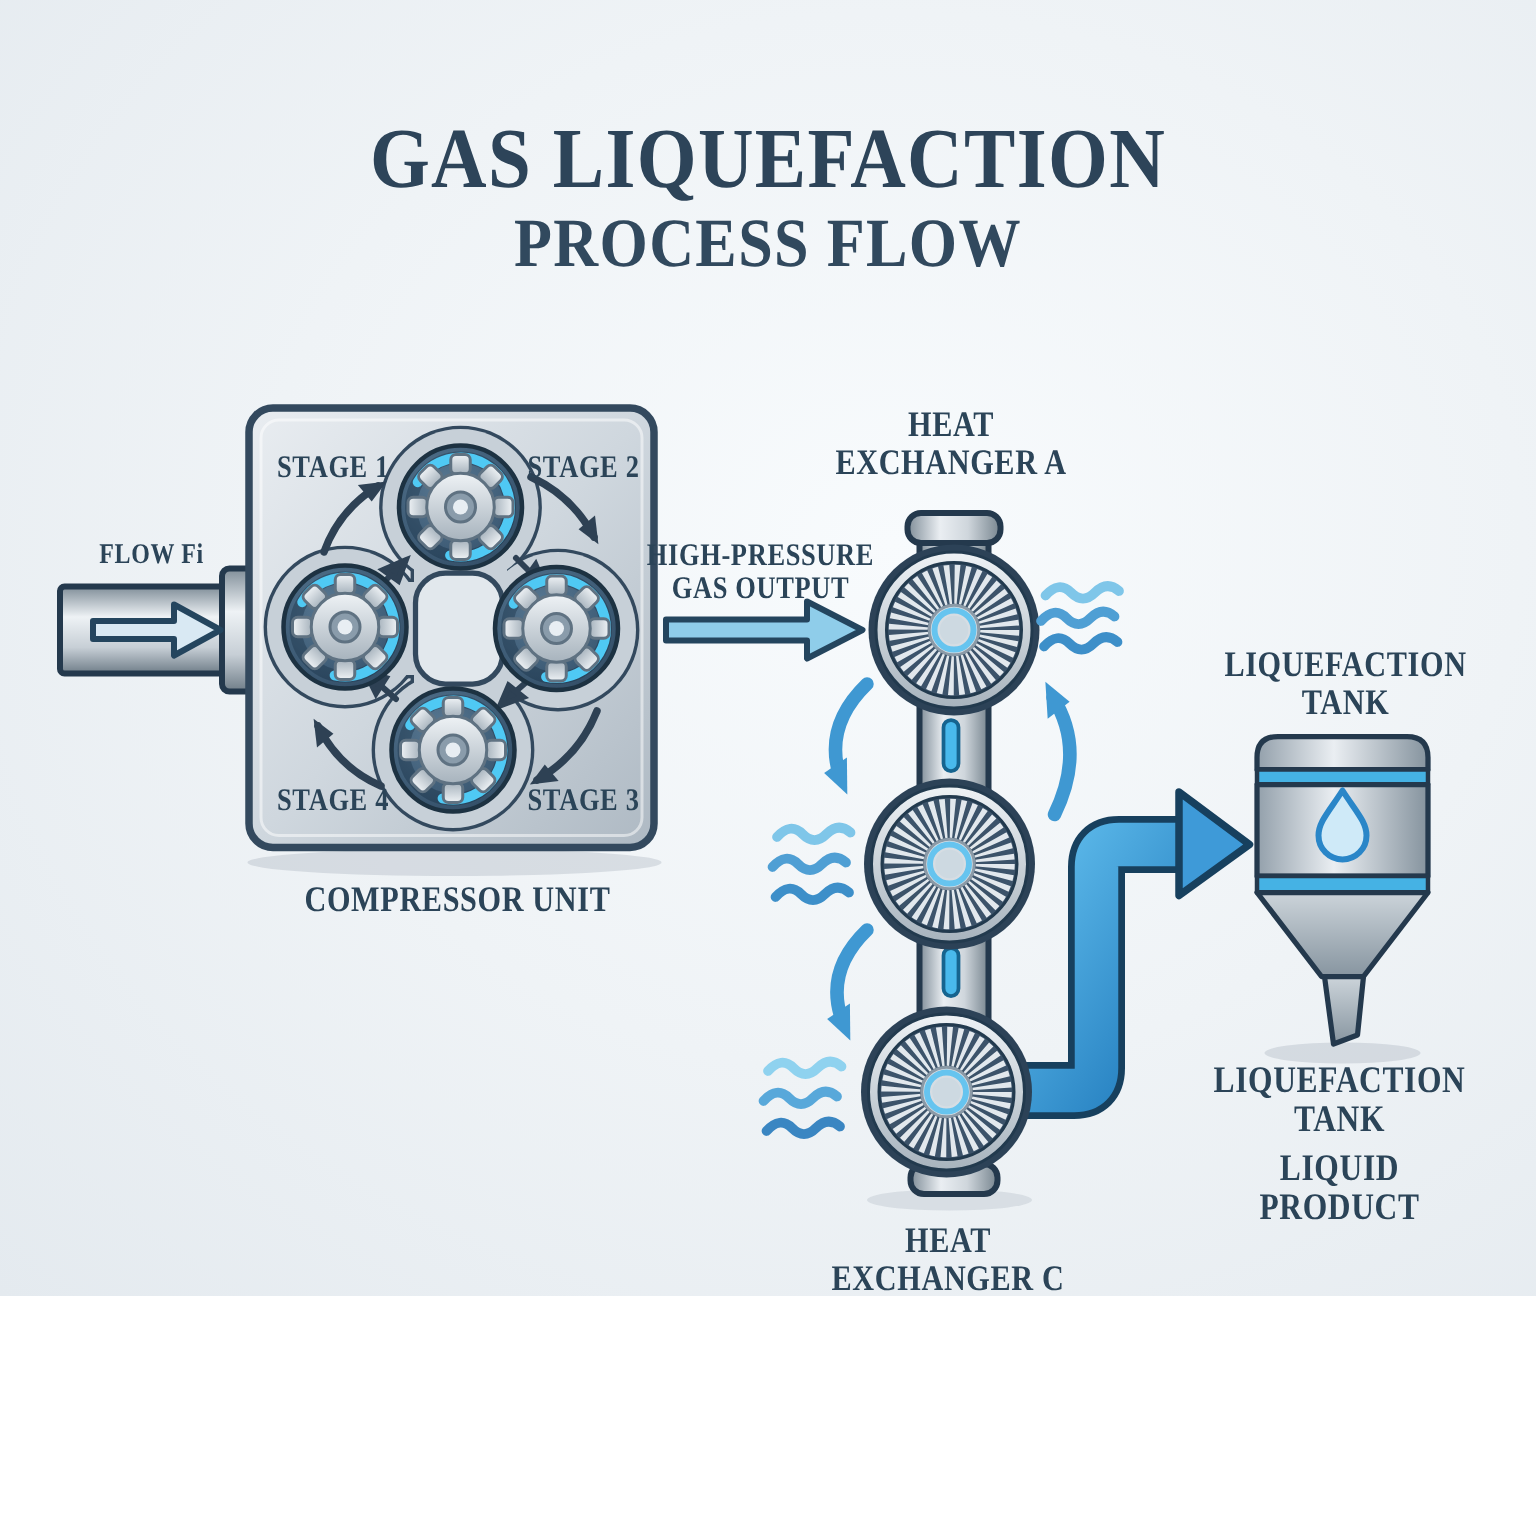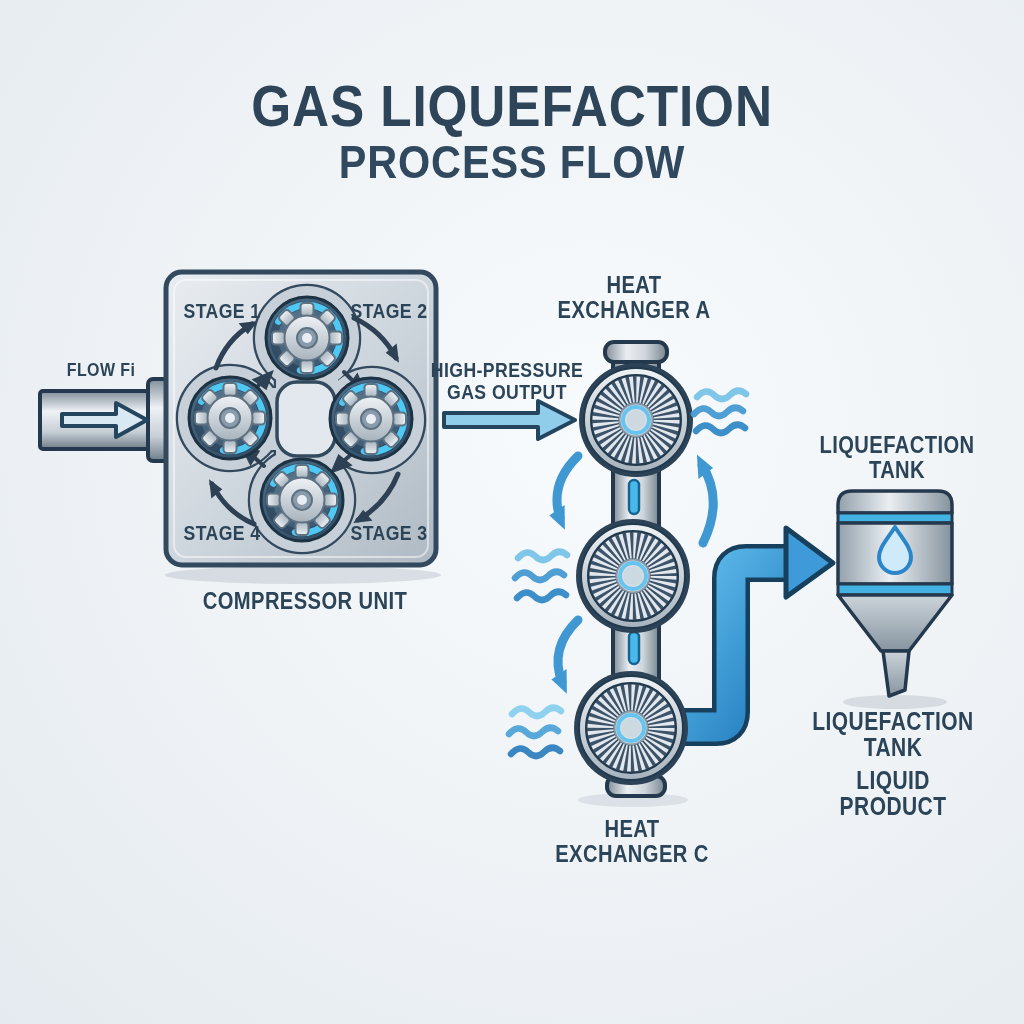--- a/index.html
+++ b/index.html
@@ -1,22 +1,23 @@
 <!DOCTYPE html>
 <html><head>
 <meta charset="utf-8">
 <style>
   html,body{margin:0;padding:0;}
   body{
     width:1024px;height:1024px;overflow:hidden;
     font-family:"Liberation Sans","DejaVu Sans",sans-serif;
   }
   .canvas{
-    position:relative;width:1024px;height:1024px;
+    position:relative;width:1024px;height:864px;
     background:radial-gradient(ellipse at 58% 42%, #f8fbfd 0%, #eff3f6 50%, #e4eaef 100%);
+    font-family:Liberation Serif, serif;
   }
   svg{position:absolute;left:0;top:0;}
   .lbl{
     position:absolute;
     transform:translate(-50%,-50%) scaleX(.84);
     color:#2b4458;font-weight:700;white-space:nowrap;text-align:center;
     letter-spacing:.5px;line-height:1.05;
   }
   .lbl span{display:block;}
   .title-line1{

